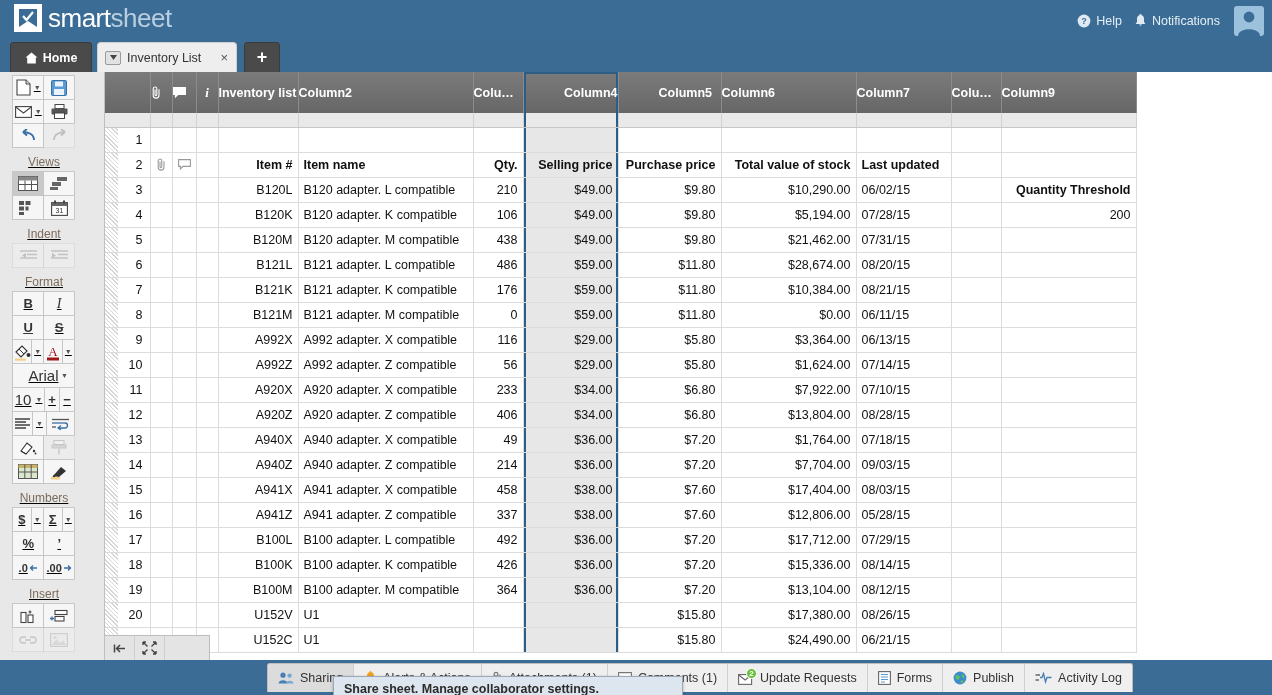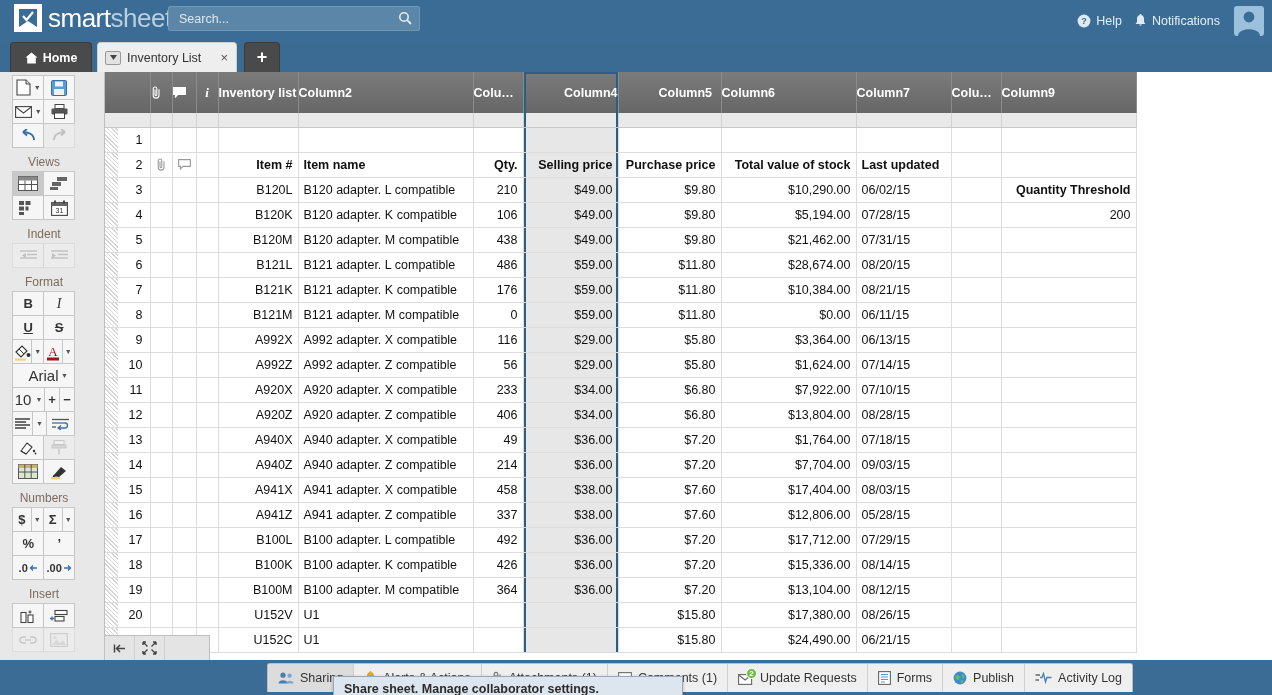--- a/index.html
+++ b/index.html
@@ -77,21 +77,21 @@
     border: 1px solid #3a3a3a; border-bottom: none;
   }
 
   
   .main { position: absolute; left: 0; top: 72px; width: 1272px; height: 588px; background: #ffffff; }
 
   
   .ltool {
     position: absolute; left: 0; top: 0; width: 105px; height: 588px;
     background: #e8e8e8; border-right: 1px solid #bfbfbf;
-    padding: 4px 16px 0 0; overflow: hidden;
+    padding: 4px 16px 0 0; overflow: hidden; text-decoration: underline;
   }
   .tgroup { margin: 0 13px; }
   .trow { display: flex; }
   .tbtn {
     height: 25px; background: #f6f6f6; border: 1px solid #c6c6c6;
     margin: -1px 0 0 -1px;
     display: flex; align-items: center; justify-content: center;
     cursor: pointer; position: relative;
   }
   .tbtn.w40 { width: 40px; }
@@ -216,29 +216,20 @@
     <div class="logo-wrap">
       <div class="logo-mark">
         <svg width="20" height="20" viewBox="0 0 20 20">
           <path d="M1 1 L19 1 L19 19 L10 13 L1 19 Z" fill="#3b6c95"></path>
           <path d="M5 8 L8.5 12 L15 4" stroke="#ffffff" stroke-width="2.2" fill="none"></path>
         </svg>
       </div>
       <div class="logo-text"><span>smart</span><span class="dim">sheet</span></div>
     </div>
 
-    <div class="search-box">
-      <input type="text" placeholder="Search..." style="">
-      <span class="search-icon">
-        <svg width="14" height="14" viewBox="0 0 14 14">
-          <circle cx="6" cy="6" r="4.2" stroke="#e3edf4" stroke-width="1.6" fill="none"></circle>
-          <line x1="9.2" y1="9.2" x2="13" y2="13" stroke="#e3edf4" stroke-width="1.8"></line>
-        </svg>
-      </span>
-    </div>
 
     <div class="hdr-right">
       <div class="hdr-link">
         <span>
           <svg width="14" height="14" viewBox="0 0 14 14">
             <circle cx="7" cy="7" r="6.4" fill="#dfeaf2"></circle>
             <text x="7" y="10.4" font-size="9" font-weight="bold" text-anchor="middle" fill="#3b6c95" font-family="Liberation Sans">?</text>
           </svg>
         </span>
         <span>Help</span>

